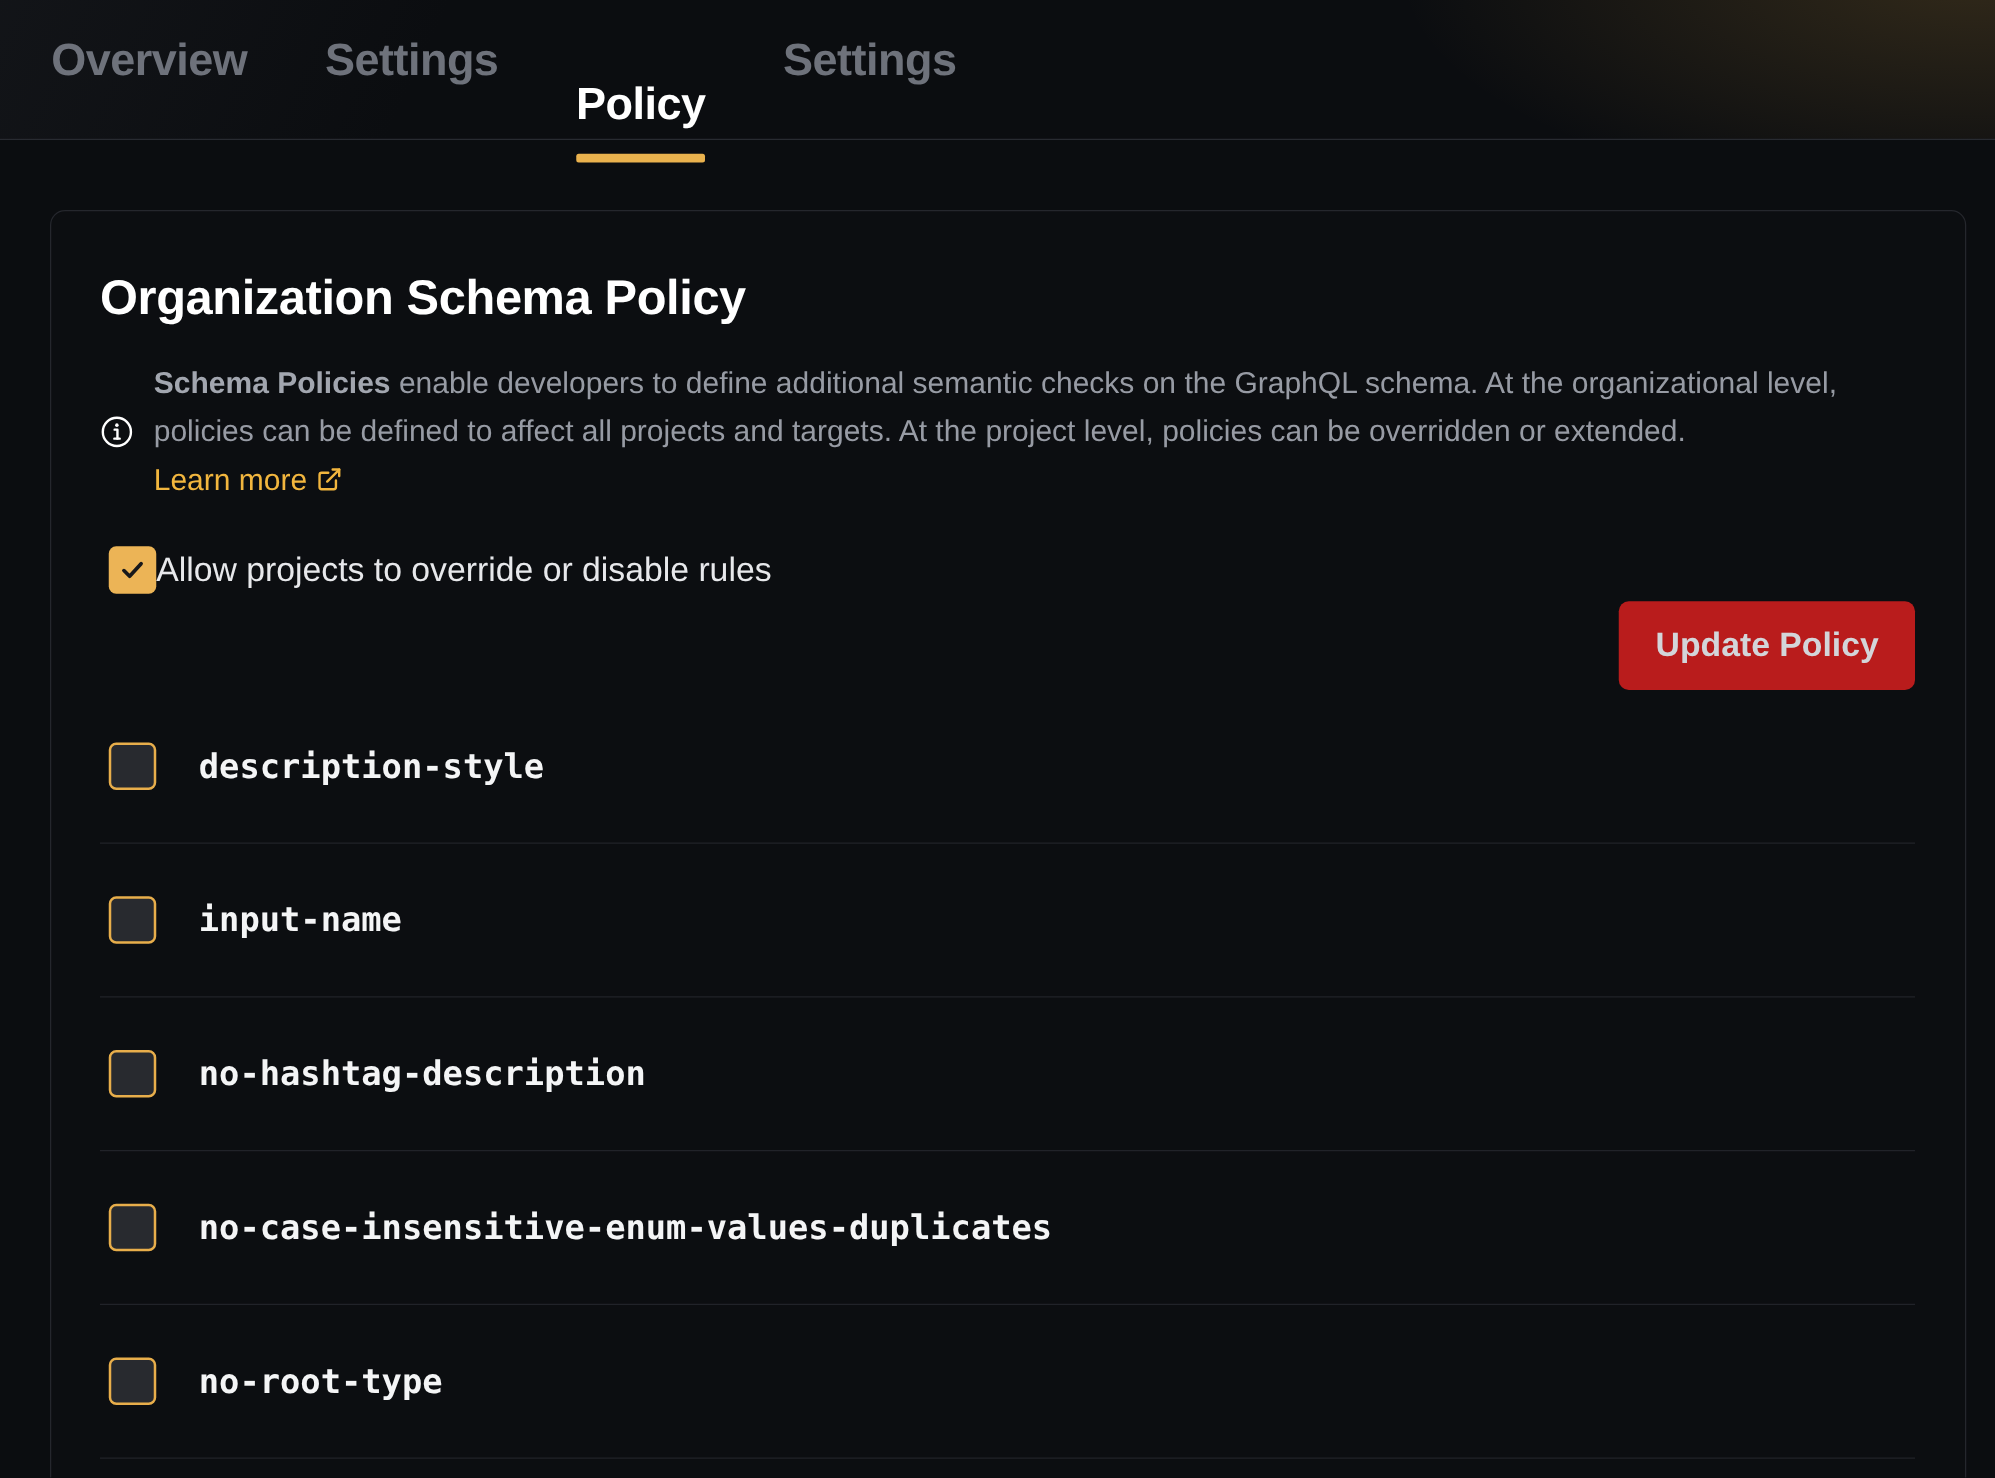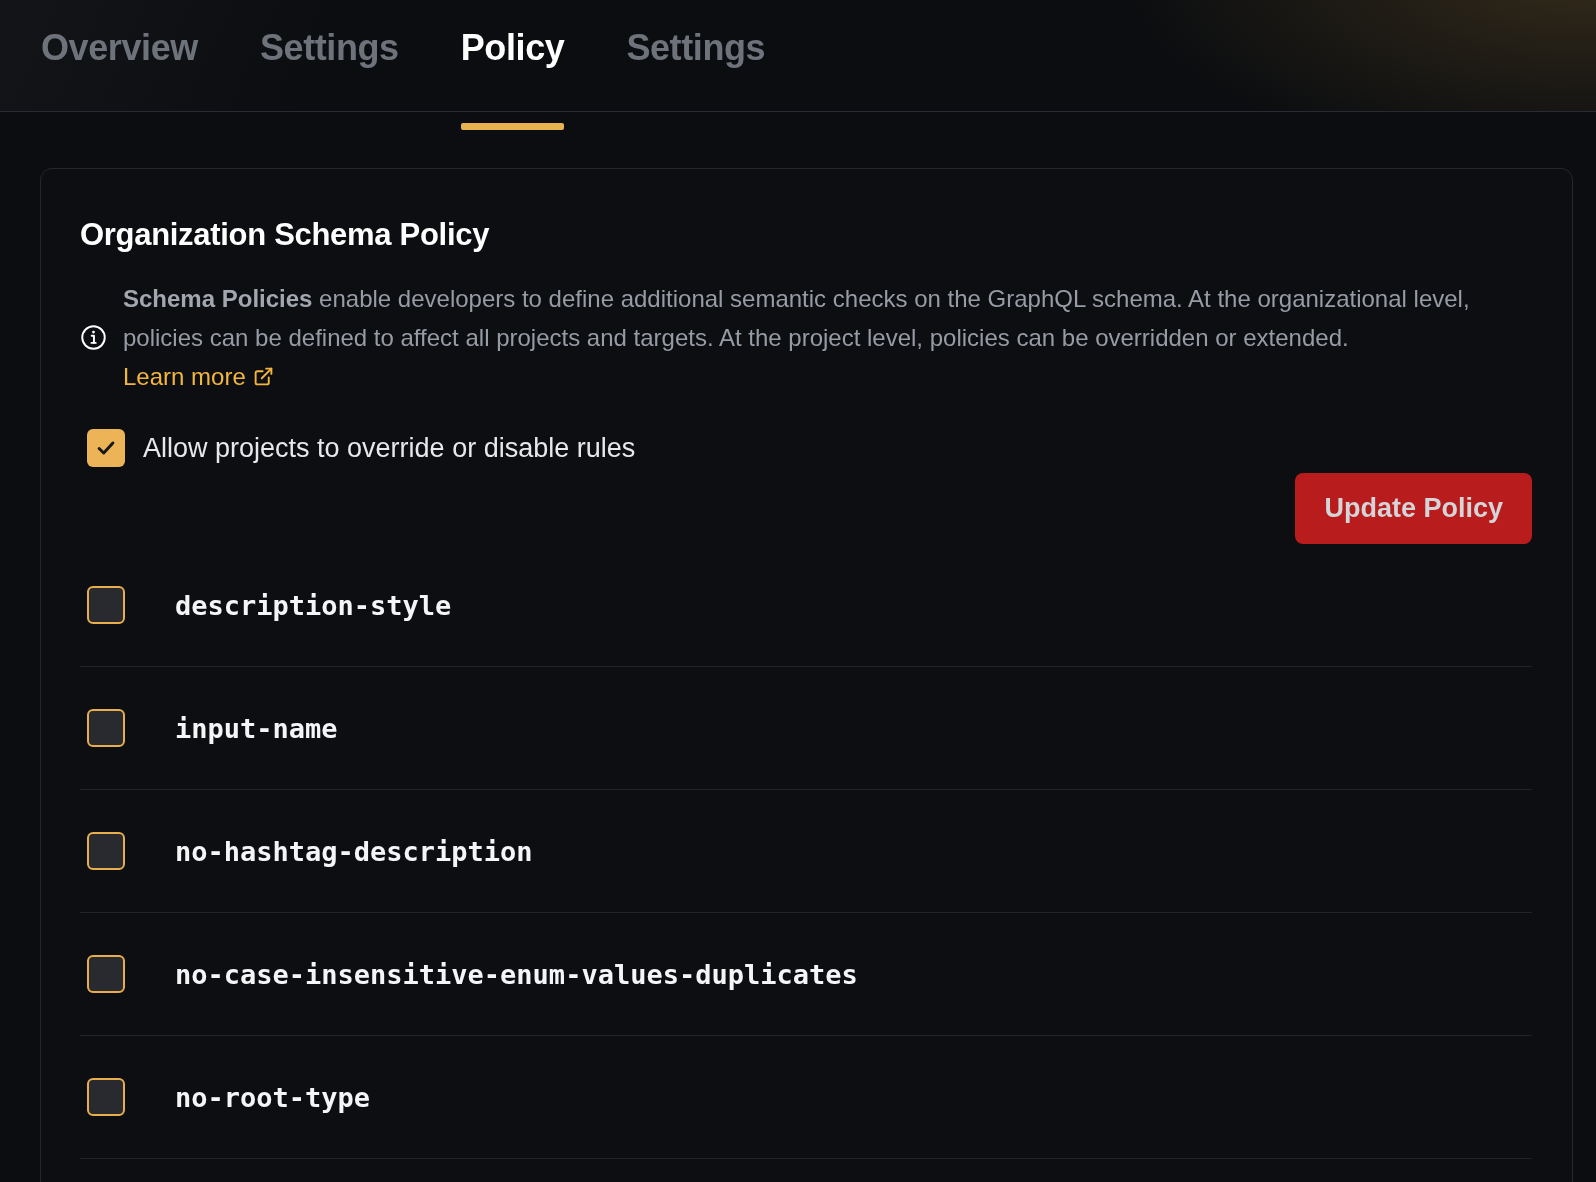--- a/index.html
+++ b/index.html
@@ -37,21 +37,21 @@
     display: flex;
     align-items: flex-start;
     padding-top: 27px;
     font-size: 36px;
     font-weight: 700;
     letter-spacing: -0.4px;
     color: #6e727b;
     cursor: pointer;
     user-select: none;
   }
-  .tab.active { color: #ffffff; }
+  .tab.active { color: #ffffff; align-items: center; }
   .tab.active::after {
     content: "";
     position: absolute;
     left: 0;
     right: 0;
     bottom: 8px;
     height: 7px;
     border-radius: 2px;
     background: #eab24e;
   }
@@ -62,21 +62,21 @@
     width: 1533px;
     margin: 56px 0 0 40px;
     height: 1100px;
     background: #0c0e11;
     border: 1px solid #25272d;
     border-radius: 12px;
     padding: 48px 40px 0 39px;
   }
   .card-title {
     margin: 0 0 26px 0;
-    font-size: 31px;
+    font-size: 39px;
     font-weight: 700;
     letter-spacing: -0.3px;
     color: #ffffff;
   }
 
   
   .description {
     display: flex;
     align-items: center;
     gap: 16px;
@@ -109,21 +109,20 @@
     height: 21px;
     margin-left: 7px;
     vertical-align: -2px;
   }
 
   
   .allow-row {
     margin-top: 33px;
     display: flex;
     align-items: center;
-    gap: 18px;
     margin-left: 7px;
     cursor: pointer;
   }
   .allow-label {
     font-size: 27px;
     color: #e7e8eb;
   }
   .checkbox {
     box-sizing: border-box;
     width: 38px;
@@ -160,21 +159,21 @@
     border: none;
     border-radius: 8px;
     cursor: pointer;
   }
 
   
   .rules-list { margin-top: 0; }
   .rule-row {
     display: flex;
     align-items: center;
-    gap: 50px;
+    gap: 34px;
     height: 122px;
     border-bottom: 1px solid #212329;
   }
   .rule-row .checkbox { margin-left: 7px; }
   .rule-name {
     font-family: "DejaVu Sans Mono", monospace;
     font-weight: 700;
     font-size: 27px;
     color: #f4f5f6;
   }

